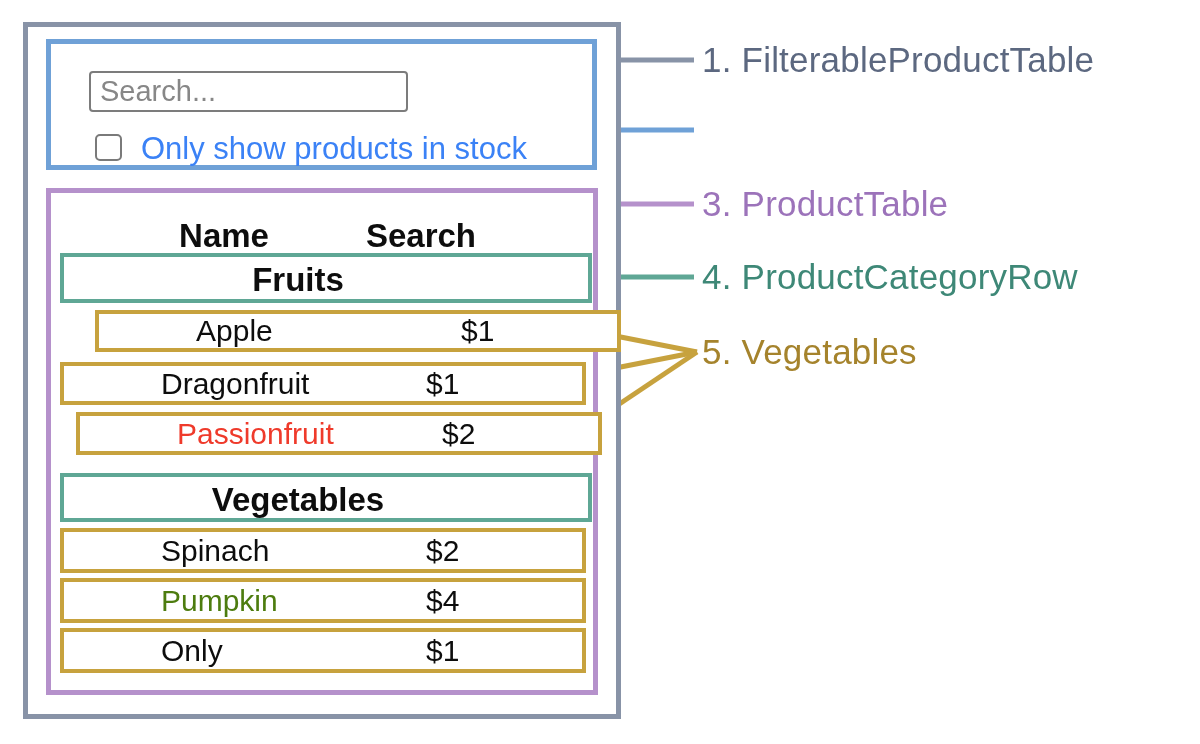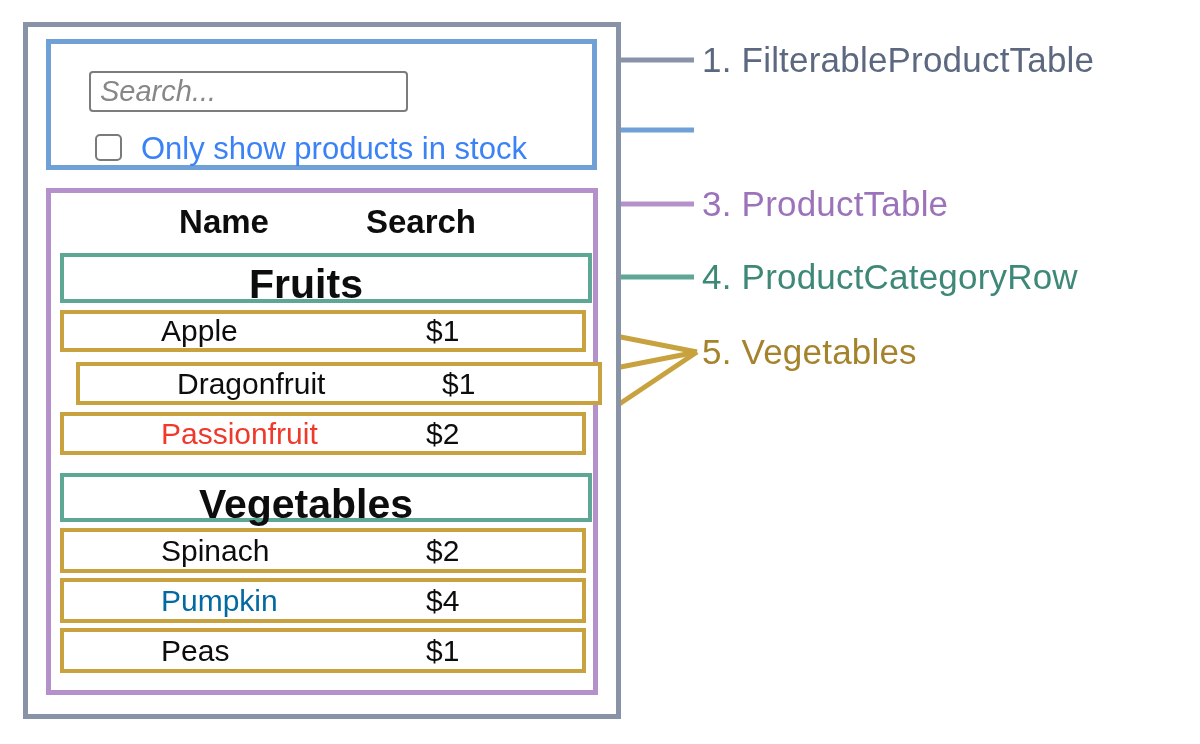--- a/index.html
+++ b/index.html
@@ -18,42 +18,42 @@
   .box-blue   { left: 46px;  top: 39px;  width: 551px; height: 131px; border: 5px solid; }
   .box-purple { left: 46px;  top: 188px; width: 552px; height: 507px; border: 5px solid; }
   .box-teal   { left: 60px;  width: 532px; border: 4px solid; }
   .box-gold   { left: 60px;  width: 526px; border: 4px solid; }
 
   .search-input {
     position: absolute; box-sizing: border-box;
     left: 89px; top: 71px; width: 319px; height: 41px;
     border: 2px solid #7c7c7c; border-radius: 4px;
     font-family: "Liberation Sans", "DejaVu Sans", sans-serif;
-    font-size: 29px; color: #1a1a1a; padding: 0 8px 0 9px; outline: none; background: #fff; font-style: italic;
+    font-size: 29px; color: #1a1a1a; padding: 0 8px 0 9px; outline: none; background: #fff;
   }
   .search-input::placeholder { color: #878787; opacity: 1; }
 
   .checkbox {
     position: absolute; left: 95px; top: 134px; width: 27px; height: 27px;
     -webkit-appearance: none; appearance: none; margin: 0;
     border: 2px solid #7a7a7a; border-radius: 5px; background: #fff; box-sizing: border-box;
   }
   .checkbox-label {
     position: absolute; left: 141px; top: 133px; height: 30px; line-height: 31px;
     font-size: 31px; color: #3b82f6; white-space: nowrap;
   }
 
-  .th { position: absolute; top: 203px; width: 140px; text-align: center;
+  .th { position: absolute; top: 217px; width: 140px; text-align: center;
         font-size: 33px; font-weight: bold; color: #0d0d0d; }
   .th-name  { left: 154px; }
   .th-price { left: 351px; }
 
   .cat-label {
-    position: absolute; left: 76px; width: 460px; text-align: center;
-    font-size: 41px; font-weight: bold; color: #0d0d0d; white-space: nowrap;
+    position: absolute; left: 68px; width: 460px; text-align: center;
+    font-size: 33px; font-weight: bold; color: #0d0d0d; white-space: nowrap;
   }
   .row-name  { position: absolute; left: 97px;  top: 50%; transform: translateY(-50%);
                font-size: 30px; white-space: nowrap; }
   .row-price { position: absolute; left: 362px; top: 50%; transform: translateY(-50%);
                font-size: 30px; color: #0d0d0d; white-space: nowrap; }
   .row-inner { position: absolute; inset: 0; }
 
   .legend-item {
     position: absolute; left: 702px; height: 48px; line-height: 48px;
     font-size: 35px; white-space: nowrap; letter-spacing: 0.2px;
@@ -82,57 +82,57 @@
   <input class="checkbox" type="checkbox" style="">
   <div class="checkbox-label">Only show products in stock</div>
 
   <div class="box box-purple" style="border-color: rgb(181, 145, 203);"></div>
   <div class="th th-name">Name</div>
   <div class="th th-price">Search</div>
 
   <div class="box box-teal" style="top: 253px; height: 50px; border-color: rgb(95, 167, 149);"></div>
   <div class="cat-label" style="top:261px;">Fruits</div>
 
-  <div class="box box-gold" style="top: 310px; height: 42px; border-color: rgb(199, 162, 62);">
+  <div class="box box-gold" style="top: 310px; height: 42px; border-color: rgb(199, 162, 62); margin-left: 35px;">
     <div class="row-inner">
       <span class="row-name" style="color: rgb(13, 13, 13);">Apple</span>
       <span class="row-price">$1</span>
     </div>
   </div>
-  <div class="box box-gold" style="top: 362px; height: 43px; border-color: rgb(199, 162, 62); margin-left: 16px;">
+  <div class="box box-gold" style="top: 362px; height: 43px; border-color: rgb(199, 162, 62);">
     <div class="row-inner">
       <span class="row-name" style="color: rgb(13, 13, 13);">Dragonfruit</span>
       <span class="row-price">$1</span>
     </div>
   </div>
-  <div class="box box-gold" style="top: 412px; height: 43px; border-color: rgb(199, 162, 62);">
+  <div class="box box-gold" style="top: 412px; height: 43px; border-color: rgb(199, 162, 62); margin-left: 16px;">
     <div class="row-inner">
       <span class="row-name" style="color: rgb(239, 58, 43);">Passionfruit</span>
       <span class="row-price">$2</span>
     </div>
   </div>
 
   <div class="box box-teal" style="top: 473px; height: 49px; border-color: rgb(95, 167, 149);"></div>
   <div class="cat-label" style="top:481px;">Vegetables</div>
 
   <div class="box box-gold" style="top: 528px; height: 45px; border-color: rgb(199, 162, 62); text-align: right;">
     <div class="row-inner">
       <span class="row-name" style="color: rgb(13, 13, 13);">Spinach</span>
       <span class="row-price">$2</span>
     </div>
   </div>
   <div class="box box-gold" style="top: 578px; height: 45px; border-color: rgb(199, 162, 62);">
     <div class="row-inner">
-      <span class="row-name" style="color: #0369a1;">Pumpkin</span>
+      <span class="row-name" style="color: #4d7c0f;">Pumpkin</span>
       <span class="row-price">$4</span>
     </div>
   </div>
   <div class="box box-gold" style="top: 628px; height: 45px; border-color: rgb(199, 162, 62);">
     <div class="row-inner">
-      <span class="row-name" style="color: rgb(13, 13, 13);">Peas</span>
+      <span class="row-name" style="color: rgb(13, 13, 13);">Only</span>
       <span class="row-price">$1</span>
     </div>
   </div>
 
   <div class="legend-item" style="top: 36px; color: rgb(92, 104, 128);">
     <span class="num">1.</span><span>FilterableProductTable</span>
   </div>
   <div class="legend-item" style="top: 180px; color: rgb(156, 115, 186);">
     <span class="num">3.</span><span>ProductTable</span>
   </div>

